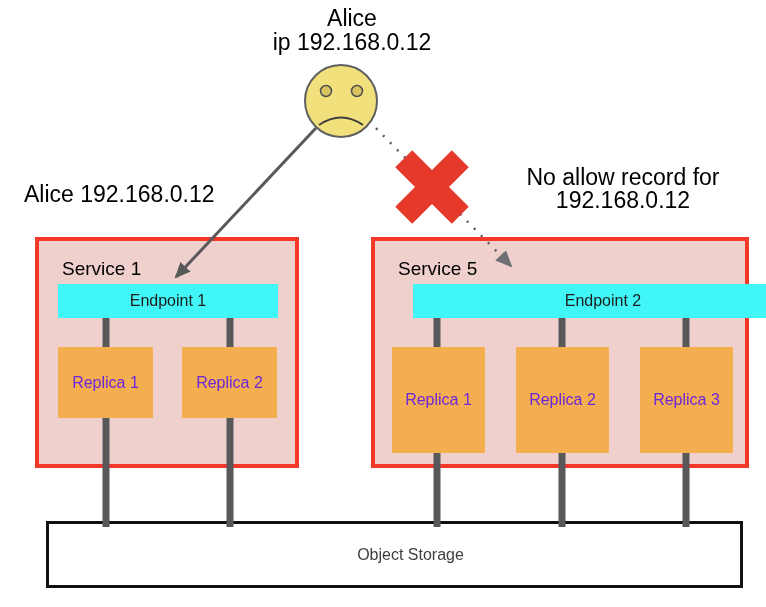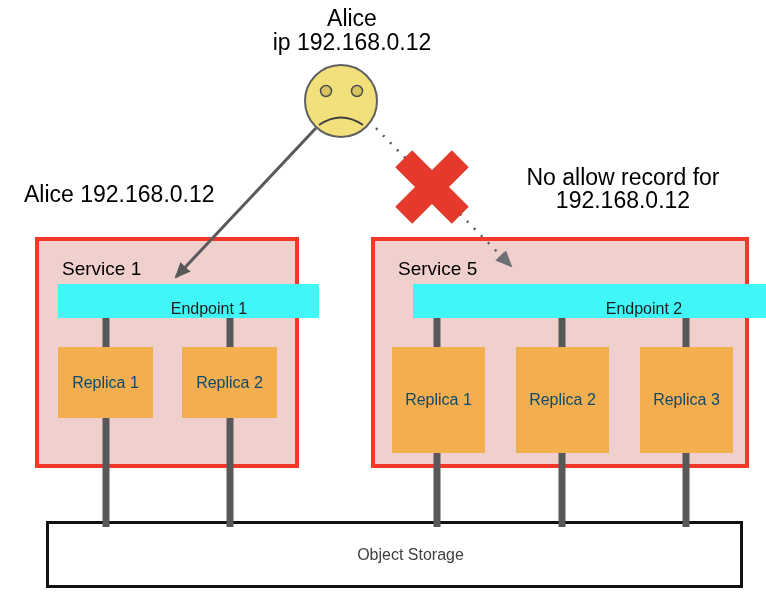--- a/index.html
+++ b/index.html
@@ -11,29 +11,29 @@
     position:absolute; background:#f0d0cd; border:4px solid #f13829;
     box-sizing:border-box; z-index:1;
   }
   #service1 { left:35px; top:237px; width:264px; height:231px; }
   #service2 { left:371px; top:237px; width:378px; height:231px; }
   .service-title {
     position:absolute; left:23px; top:6px; font-size:19px; color:#000000;margin-top:11px;
   }
   .endpoint {
     position:absolute; background:#40f6f6; z-index:3;
-    display:flex; align-items:flex-end; justify-content:center;
-    font-size:16px; color:#1d1d1d;padding-left:41px;
+    display:flex; align-items:center; justify-content:center;
+    font-size:16px; color:#1d1d1d;
   }
   #endpoint1 { left:58px; top:284px; width:220px; height:34px; }
   #endpoint2 { left:413px; top:284px; width:380px; height:34px; }
   .replica {
     position:absolute; background:#f2ae4f; z-index:3;
     display:flex; align-items:center; justify-content:center;
-    font-size:16px; color:#0c4a6e;
+    font-size:16px; color:#6d28d9;
   }
   #r11 { left:58px;  top:347px; width:95px; height:71px; }
   #r12 { left:182px; top:347px; width:95px; height:71px; }
   #r21 { left:392px; top:347px; width:93px; height:106px; }
   #r22 { left:516px; top:347px; width:93px; height:106px; }
   #r23 { left:640px; top:347px; width:93px; height:106px;text-align:center; }
   .storage {
     position:absolute; left:46px; top:521px; width:697px; height:67px;
     background:#ffffff; border:3px solid #111111; box-sizing:border-box; z-index:1;
     display:flex; align-items:center; justify-content:center;

